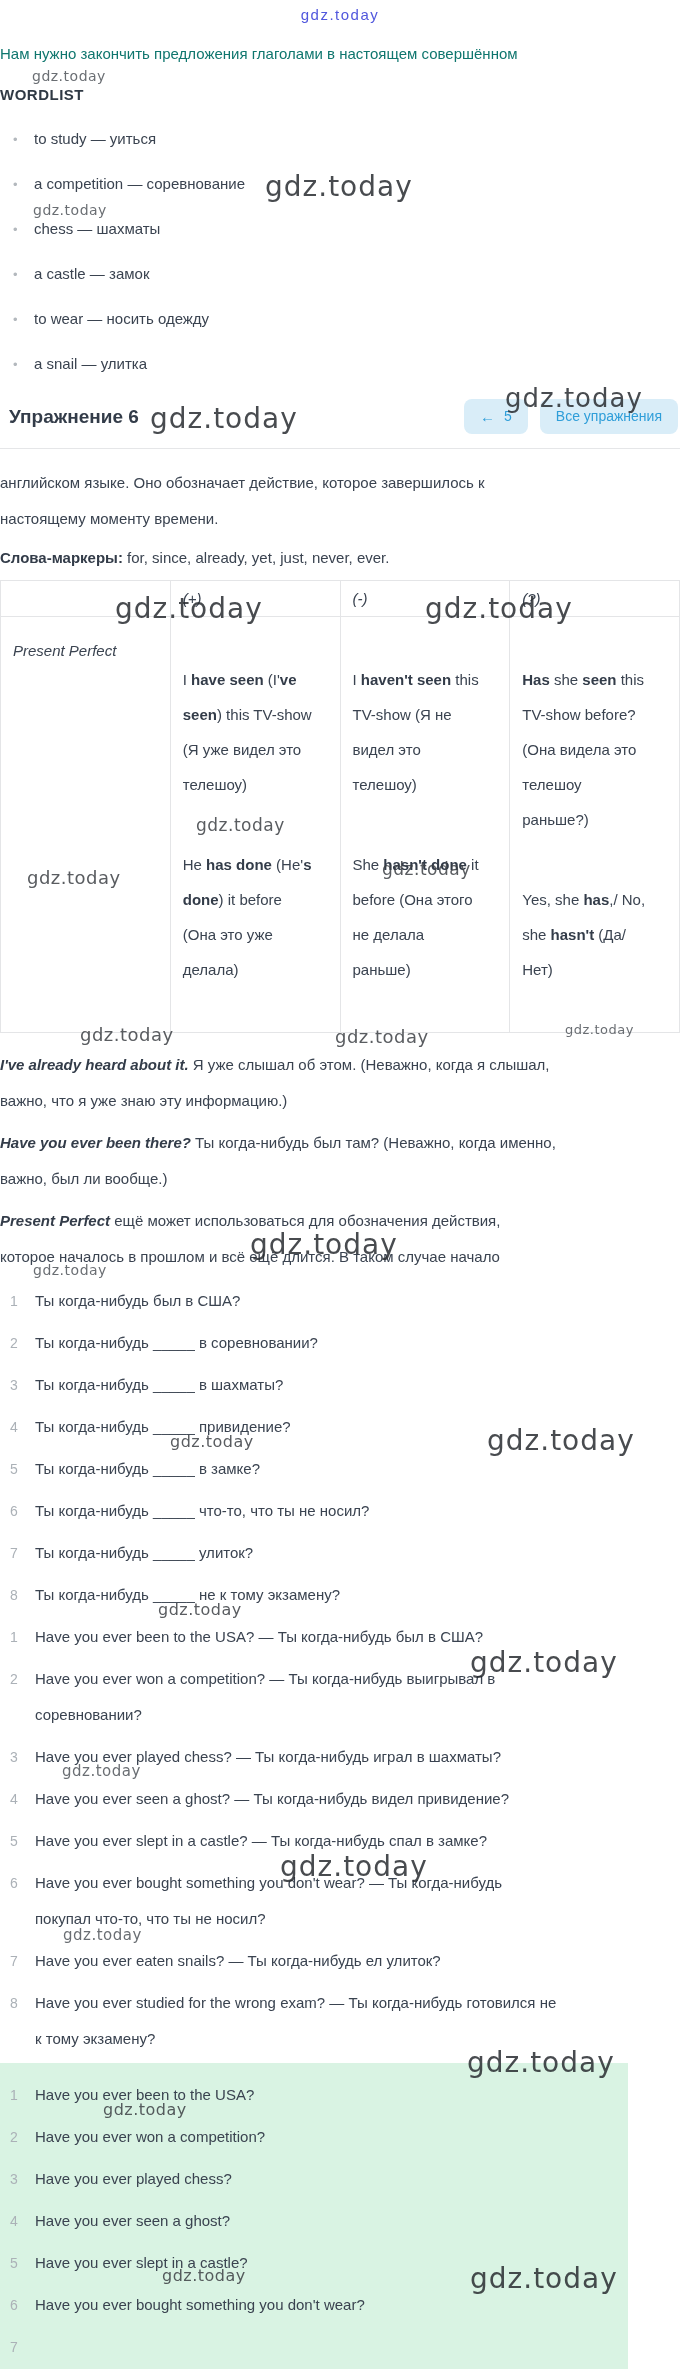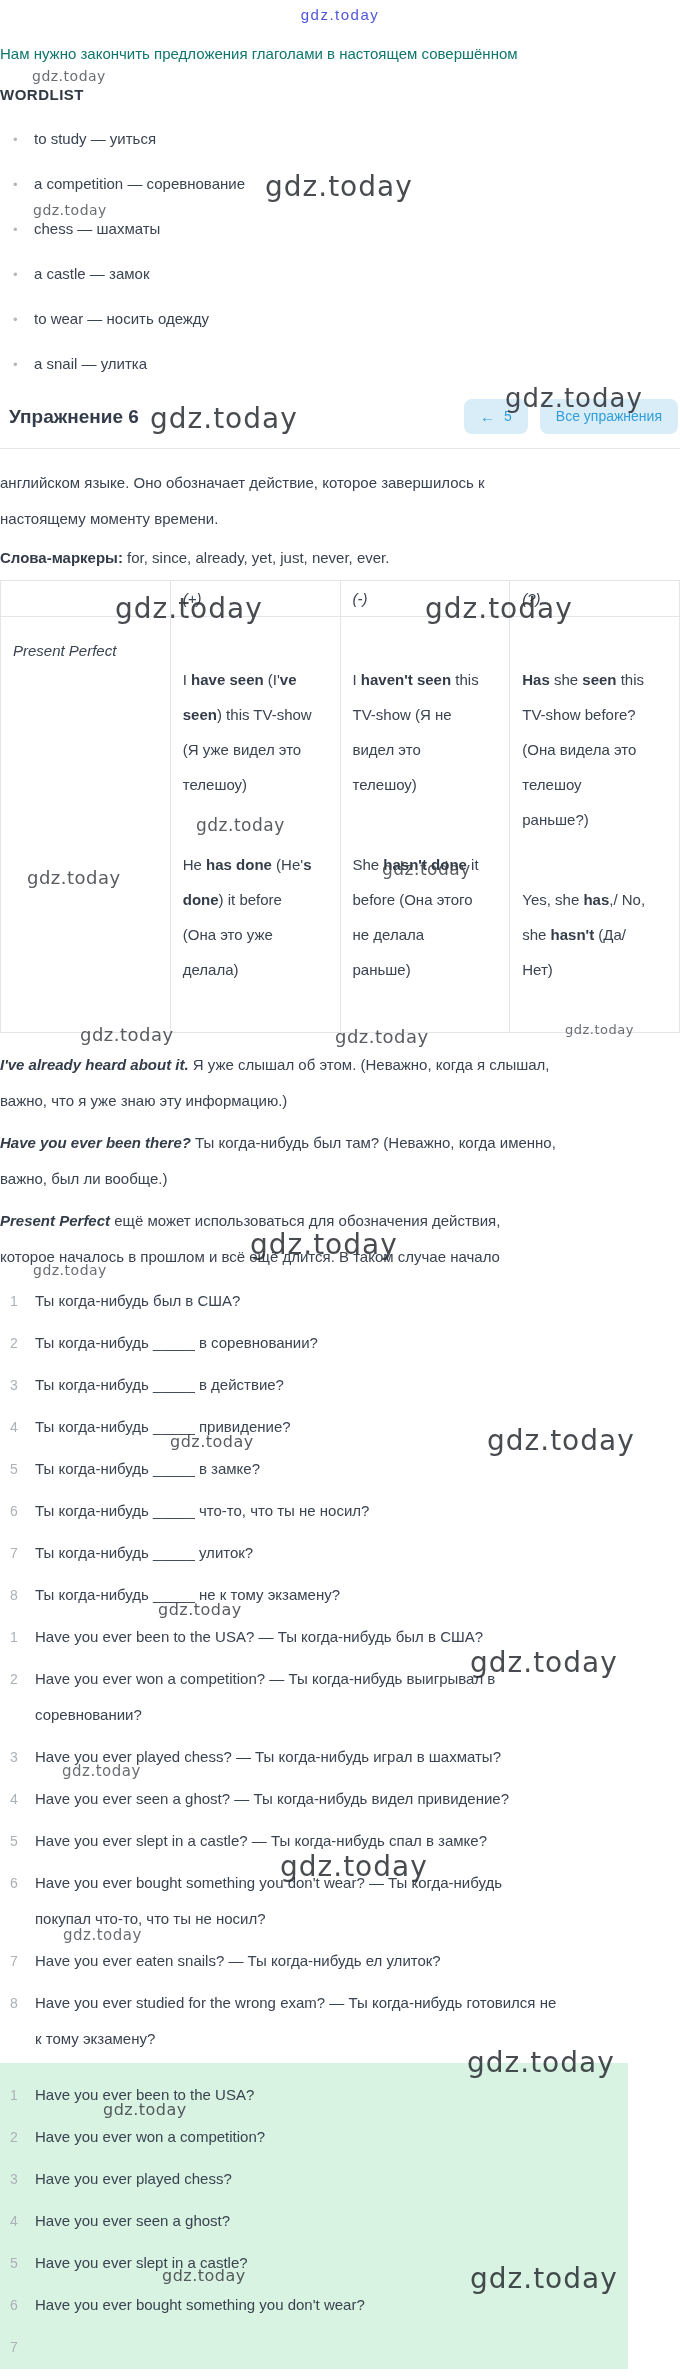--- a/index.html
+++ b/index.html
@@ -149,21 +149,21 @@
   <p class="ex ex1"><b>I've already heard about it.</b> Я уже слышал об этом. (Неважно, когда я слышал,
 важно, что я уже знаю эту информацию.)</p>
   <p class="ex ex2"><b>Have you ever been there?</b> Ты когда-нибудь был там? (Неважно, когда именно,
 важно, был ли вообще.)</p>
   <p class="ex ex3"><b>Present Perfect</b> ещё может использоваться для обозначения действия,
 которое началось в прошлом и всё ещё длится. В таком случае начало</p>
 
   <div class="qlist">
     <div class="qitem"><span class="num">1</span><span>Ты когда-нибудь был в США?</span></div>
     <div class="qitem"><span class="num">2</span><span>Ты когда-нибудь _____ в соревновании?</span></div>
-    <div class="qitem"><span class="num">3</span><span>Ты когда-нибудь _____ в действие?</span></div>
+    <div class="qitem"><span class="num">3</span><span>Ты когда-нибудь _____ в шахматы?</span></div>
     <div class="qitem"><span class="num">4</span><span>Ты когда-нибудь _____ привидение?</span></div>
     <div class="qitem"><span class="num">5</span><span>Ты когда-нибудь _____ в замке?</span></div>
     <div class="qitem"><span class="num">6</span><span>Ты когда-нибудь _____ что-то, что ты не носил?</span></div>
     <div class="qitem"><span class="num">7</span><span>Ты когда-нибудь _____ улиток?</span></div>
     <div class="qitem"><span class="num">8</span><span>Ты когда-нибудь _____ не к тому экзамену?</span></div>
   </div>
 
   <div class="qlist" style="margin-top:0;">
     <div class="qitem"><span class="num">1</span><span>Have you ever been to the USA? — Ты когда-нибудь был в США?</span></div>
     <div class="qitem"><span class="num">2</span><span>Have you ever won a competition? — Ты когда-нибудь выигрывал в

